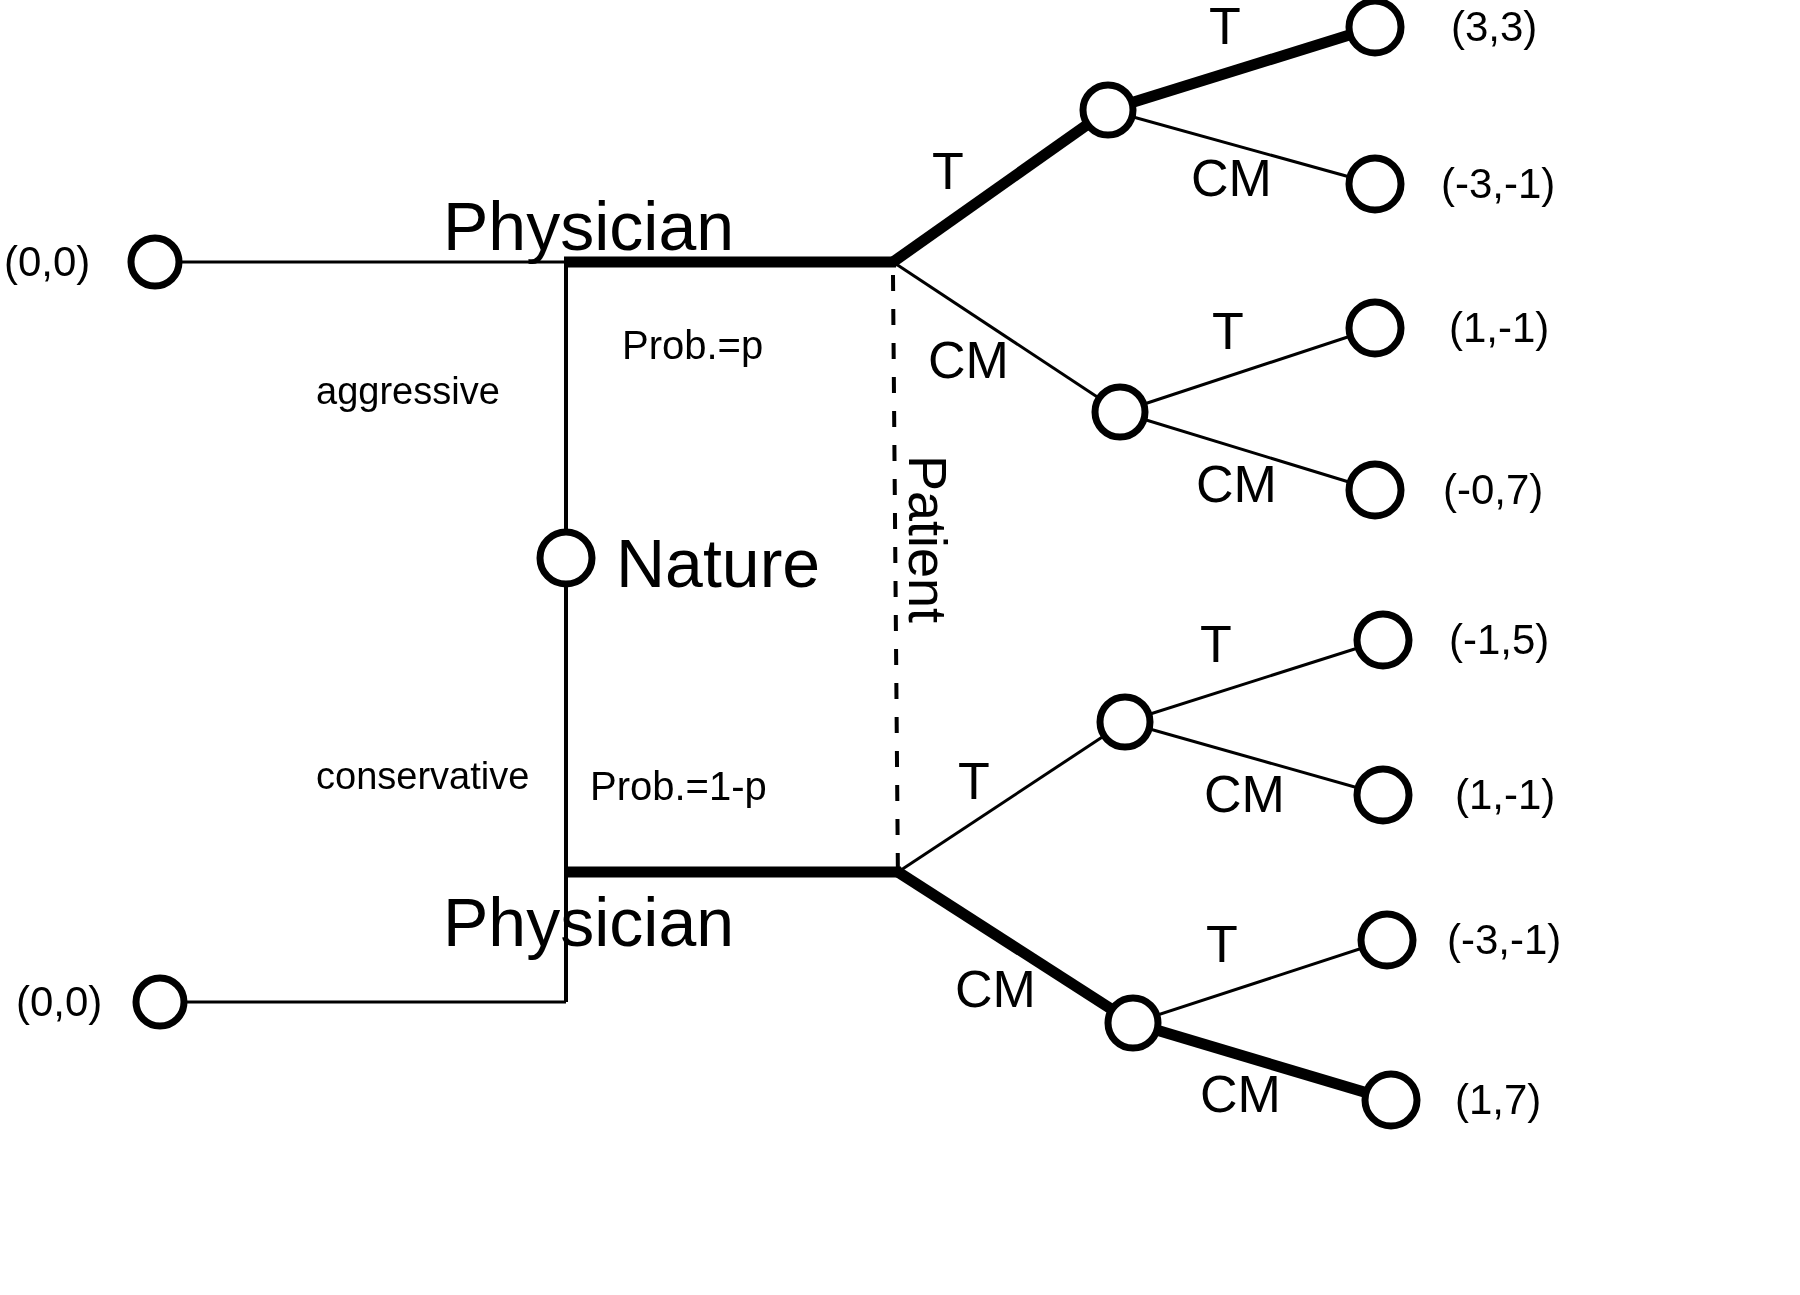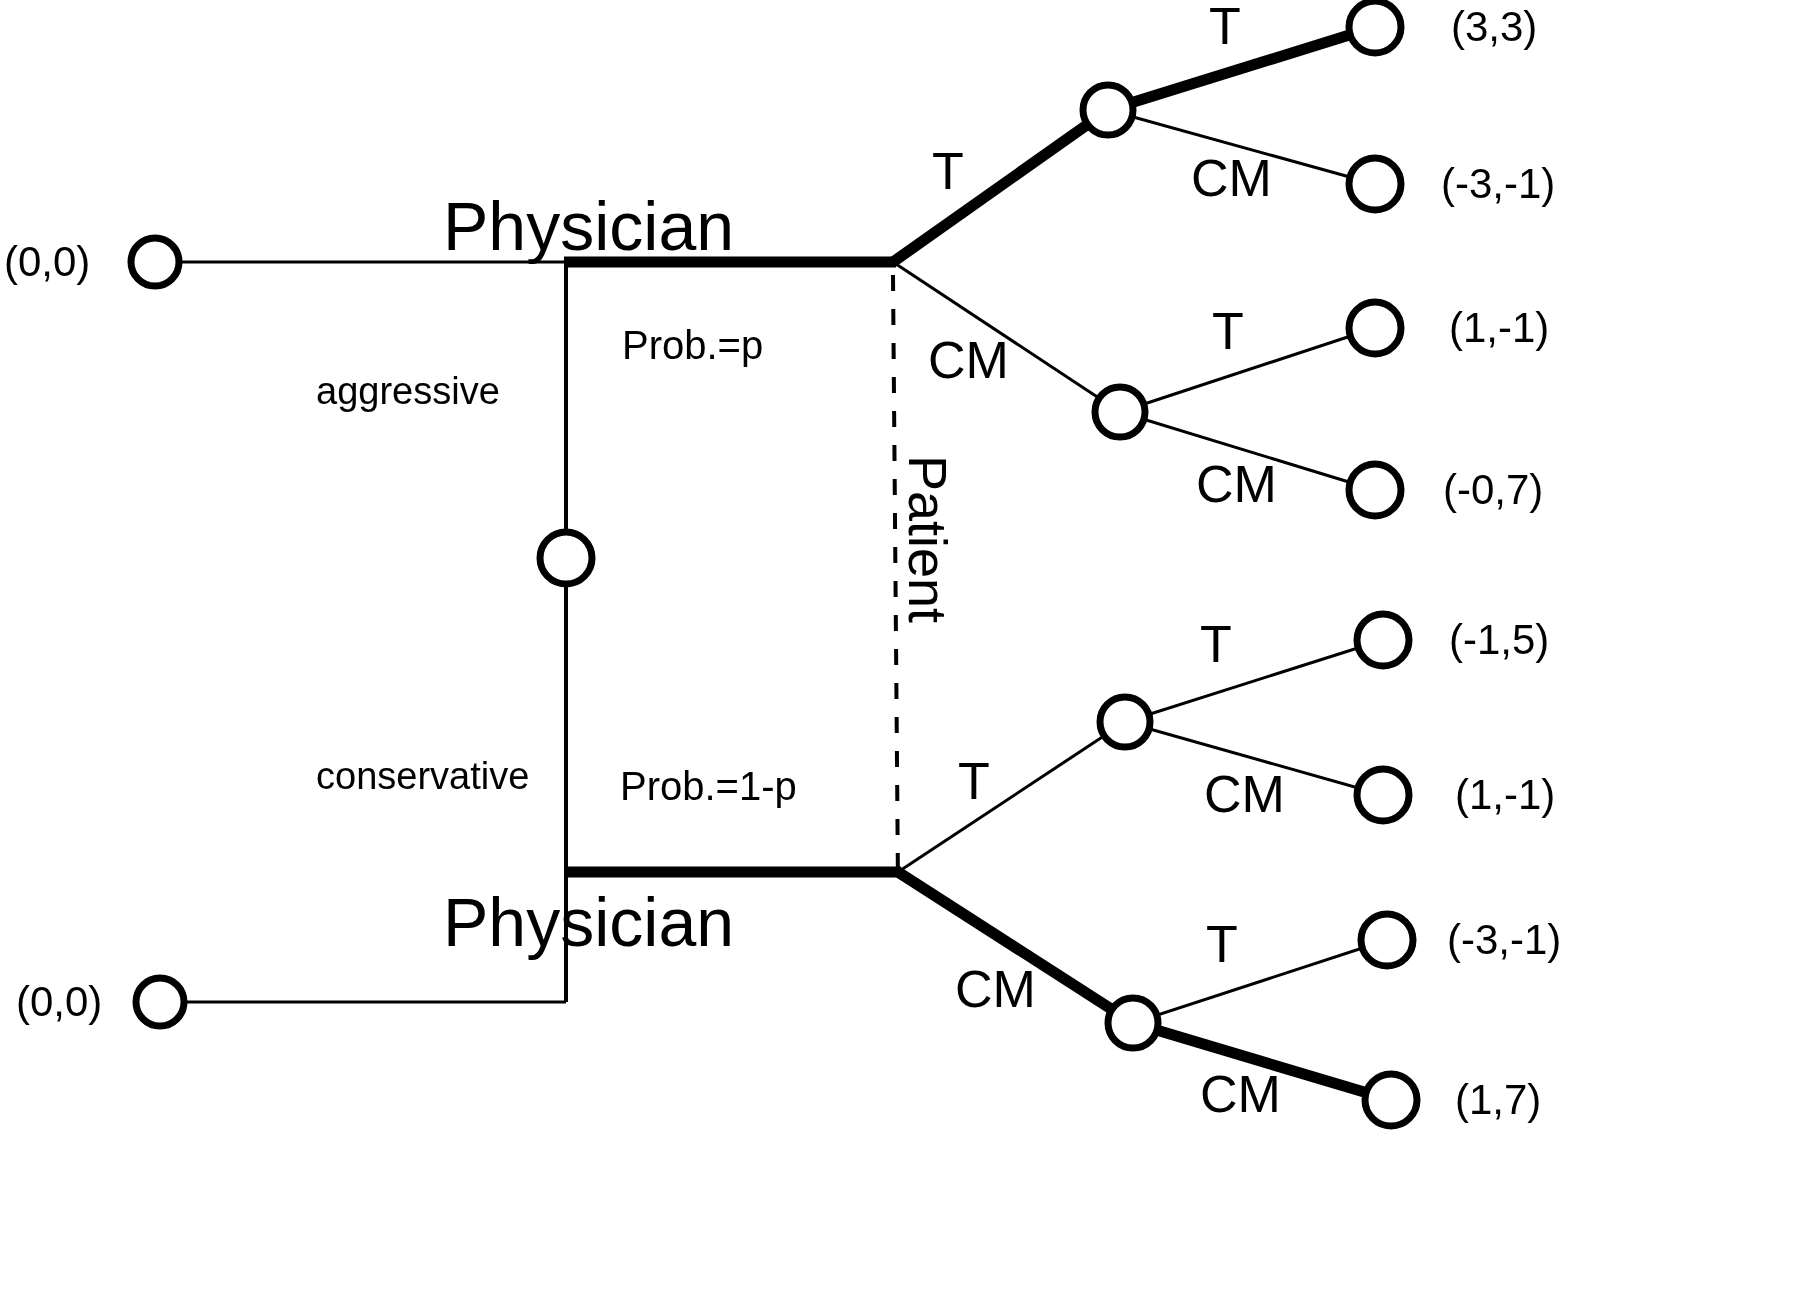--- a/index.html
+++ b/index.html
@@ -92,27 +92,28 @@
     <circle cx="1383" cy="795" r="26" fill="#fff" stroke="#000" stroke-width="7"></circle>
     <circle cx="1387" cy="940" r="26" fill="#fff" stroke="#000" stroke-width="7"></circle>
     <circle cx="1391" cy="1100" r="26" fill="#fff" stroke="#000" stroke-width="7"></circle>
   </svg>
 
   <div class="lbl payoff" style="left:4px; top:241px;">(0,0)</div>
   <div class="lbl payoff" style="left:16px; top:981px;">(0,0)</div>
 
   <div class="lbl playerlbl" style="left:443px; top:192px;">Physician</div>
   <div class="lbl playerlbl" style="left:443px; top:888px;">Physician</div>
+  <div class="lbl playerlbl" style="left:616px; top:529px;">Nature</div>
   <div class="lbl patientlbl" style="left:955px; top:455px; transform: rotate(90deg);">Patient</div>
 
   <div class="lbl smalllbl" style="left:316px; top:328px;margin-top:44px;">aggressive</div>
   <div class="lbl smalllbl" style="left:316px; top:757px;">conservative</div>
 
   <div class="lbl problbl" style="left:622px; top:325px;">Prob.=p</div>
-  <div class="lbl problbl" style="left:620px; top:766px;">Prob.=1-p</div>
+  <div class="lbl problbl" style="left:590px; top:766px;">Prob.=1-p</div>
 
   <div class="lbl actionlbl" style="left:932px; top:145px;">T</div>
   <div class="lbl actionlbl" style="left:928px; top:334px;">CM</div>
 
   <div class="lbl actionlbl" style="left:1209px; top:0px;">T</div>
   <div class="lbl actionlbl" style="left:1191px; top:152px;">CM</div>
 
   <div class="lbl actionlbl" style="left:1212px; top:305px;">T</div>
   <div class="lbl actionlbl" style="left:1196px; top:458px;">CM</div>
 

